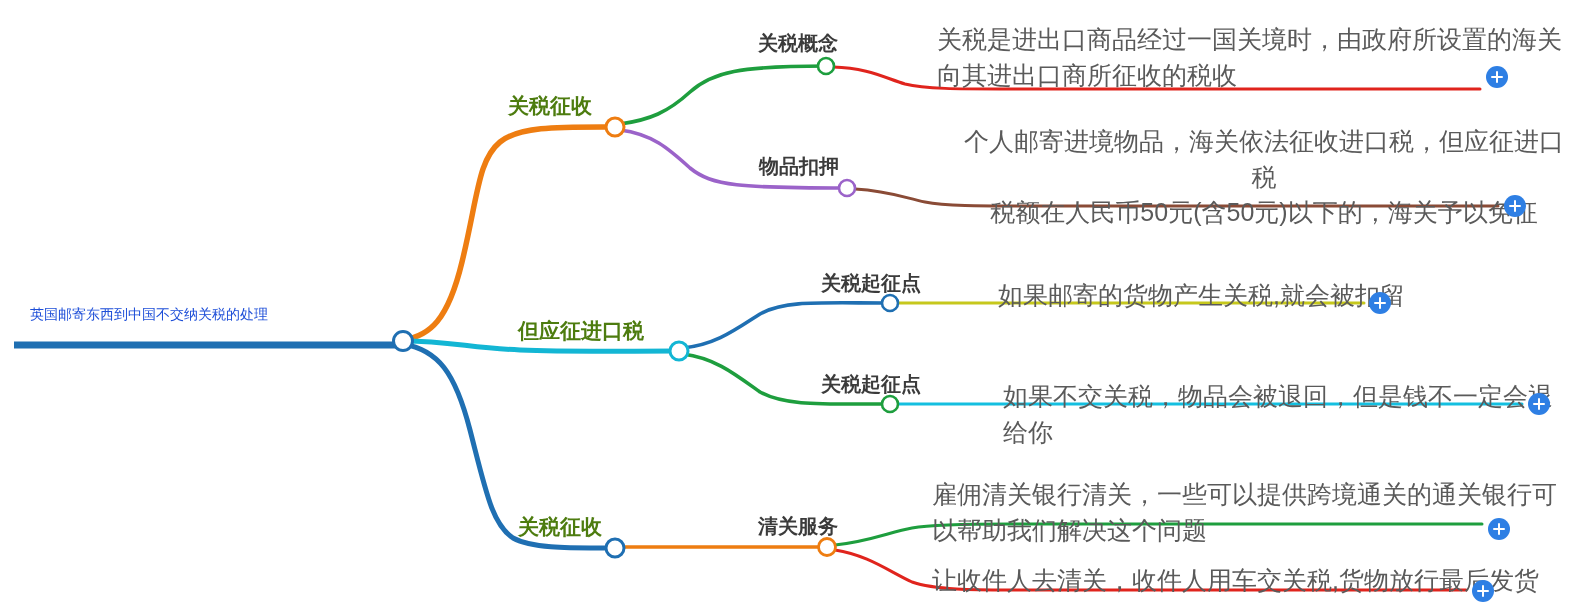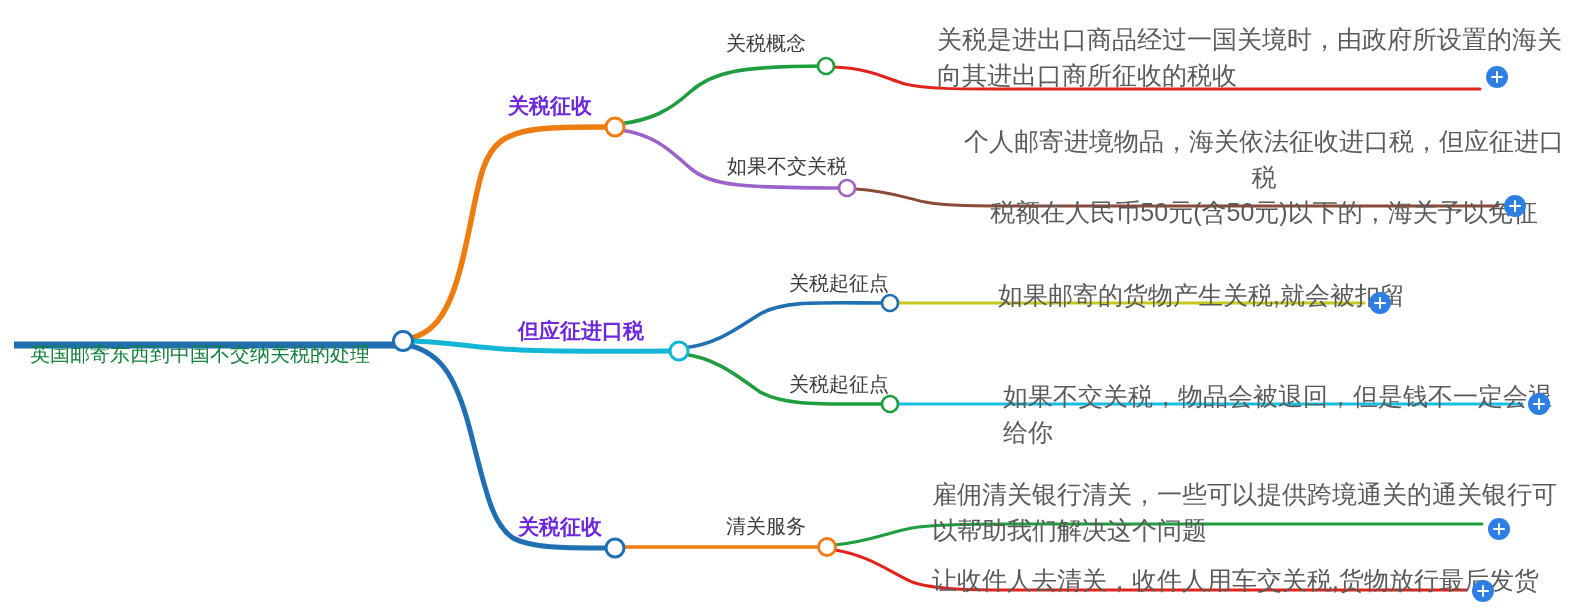--- a/index.html
+++ b/index.html
@@ -21,34 +21,34 @@
     width: 1569px;
     height: 613px;
   }
   .node-label {
     position: absolute;
     color: #3b3b3b;
     white-space: nowrap;
     line-height: 1.28;
   }
   .root-label {
-    font-size: 20px;
+    font-size: 14px;
     font-weight: 400;
-    color: #15803d;
-    margin-top: 36px;
+    color: #1d4ed8;
   }
   .branch-label {
     font-size: 21px;
     font-weight: bold;
-    color: #6d28d9;
+    color: #4d7c0f;
   }
   .sub-label {
     font-size: 20px;
-    font-weight: normal;
+    font-weight: bold;
     color: #3b3b3b;
+    margin-left: 32px;
   }
   .leaf-label {
     font-size: 25px;
     font-weight: 400;
     color: #5a5a5a;
     line-height: 1.42;
     white-space: pre-line;
   }
   .plus-btn {
     position: absolute;
@@ -121,21 +121,21 @@
   <circle cx="847" cy="188" r="8" fill="#ffffff" stroke="#9b63c9" stroke-width="2.6"></circle>
   <circle cx="890" cy="303" r="8" fill="#ffffff" stroke="#1f6fb2" stroke-width="2.6"></circle>
   <circle cx="890" cy="404" r="8" fill="#ffffff" stroke="#1e9e3e" stroke-width="2.6"></circle>
   <circle cx="827" cy="547" r="8.5" fill="#ffffff" stroke="#ee7d11" stroke-width="2.8"></circle>
 </svg>
 
 <div class="node-label root-label" style="left:30px; top:306px;">英国邮寄东西到中国不交纳关税的处理</div>
 
 <div class="node-label branch-label" style="left:508px; top:93px;">关税征收</div>
 <div class="node-label sub-label" style="left:726px; top:31px;">关税概念</div>
-<div class="node-label sub-label" style="left:727px; top:154px;">如果不交关税</div>
+<div class="node-label sub-label" style="left:727px; top:154px;">物品扣押</div>
 <div class="node-label leaf-label" style="left:937px; top:22px;">关税是进出口商品经过一国关境时，由政府所设置的海关
 向其进出口商所征收的税收</div>
 <div class="node-label leaf-label" style="left:959px; top:124px; text-align:center;">个人邮寄进境物品，海关依法征收进口税，但应征进口税
 税额在人民币50元(含50元)以下的，海关予以免征</div>
 
 <div class="node-label branch-label" style="left:518px; top:318px;">但应征进口税</div>
 <div class="node-label sub-label" style="left:789px; top:271px;">关税起征点</div>
 <div class="node-label sub-label" style="left:789px; top:372px;">关税起征点</div>
 <div class="node-label leaf-label" style="left:998px; top:278px;">如果邮寄的货物产生关税,就会被扣留</div>
 <div class="node-label leaf-label" style="left:1003px; top:379px;">如果不交关税，物品会被退回，但是钱不一定会退给你</div>

